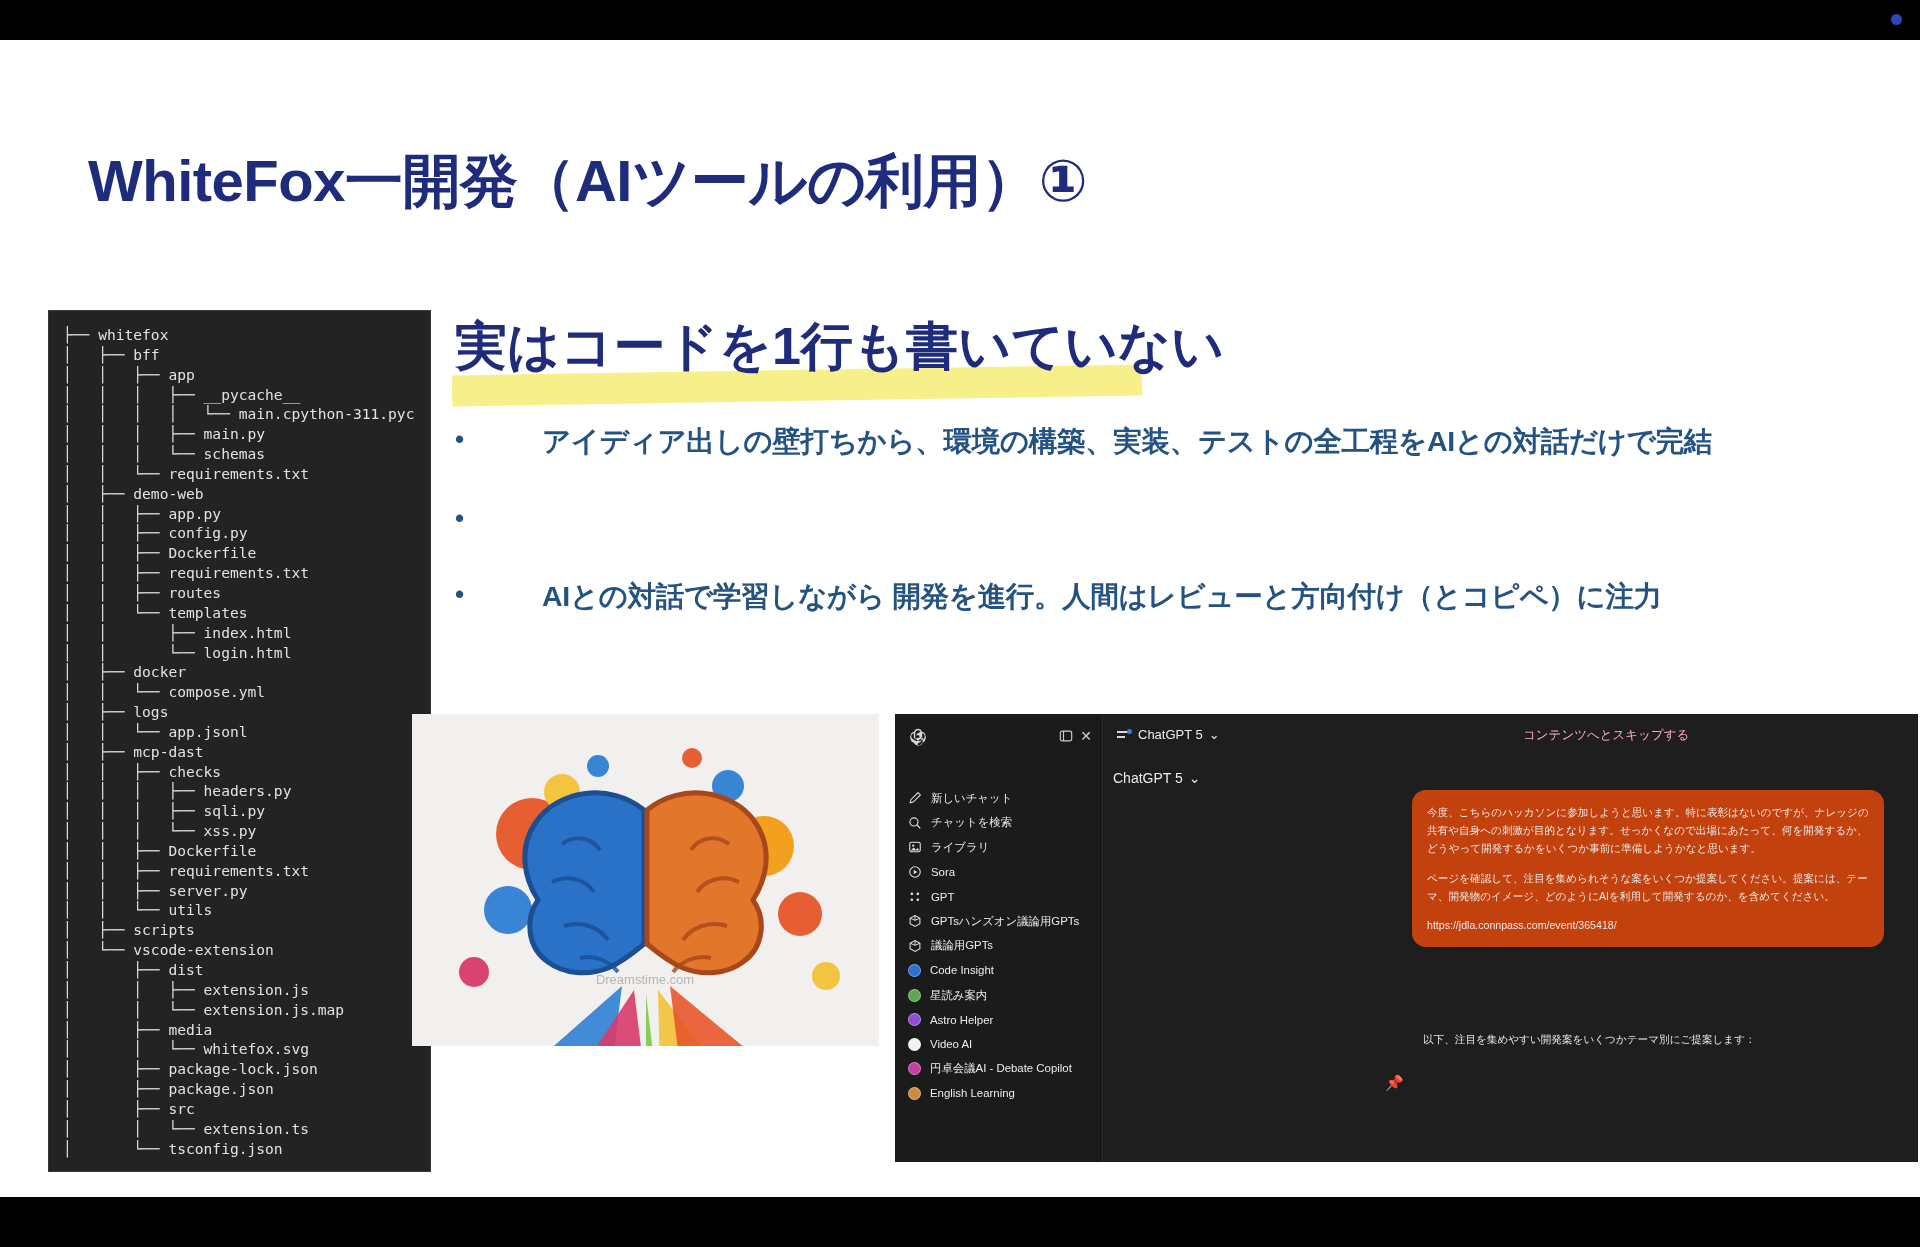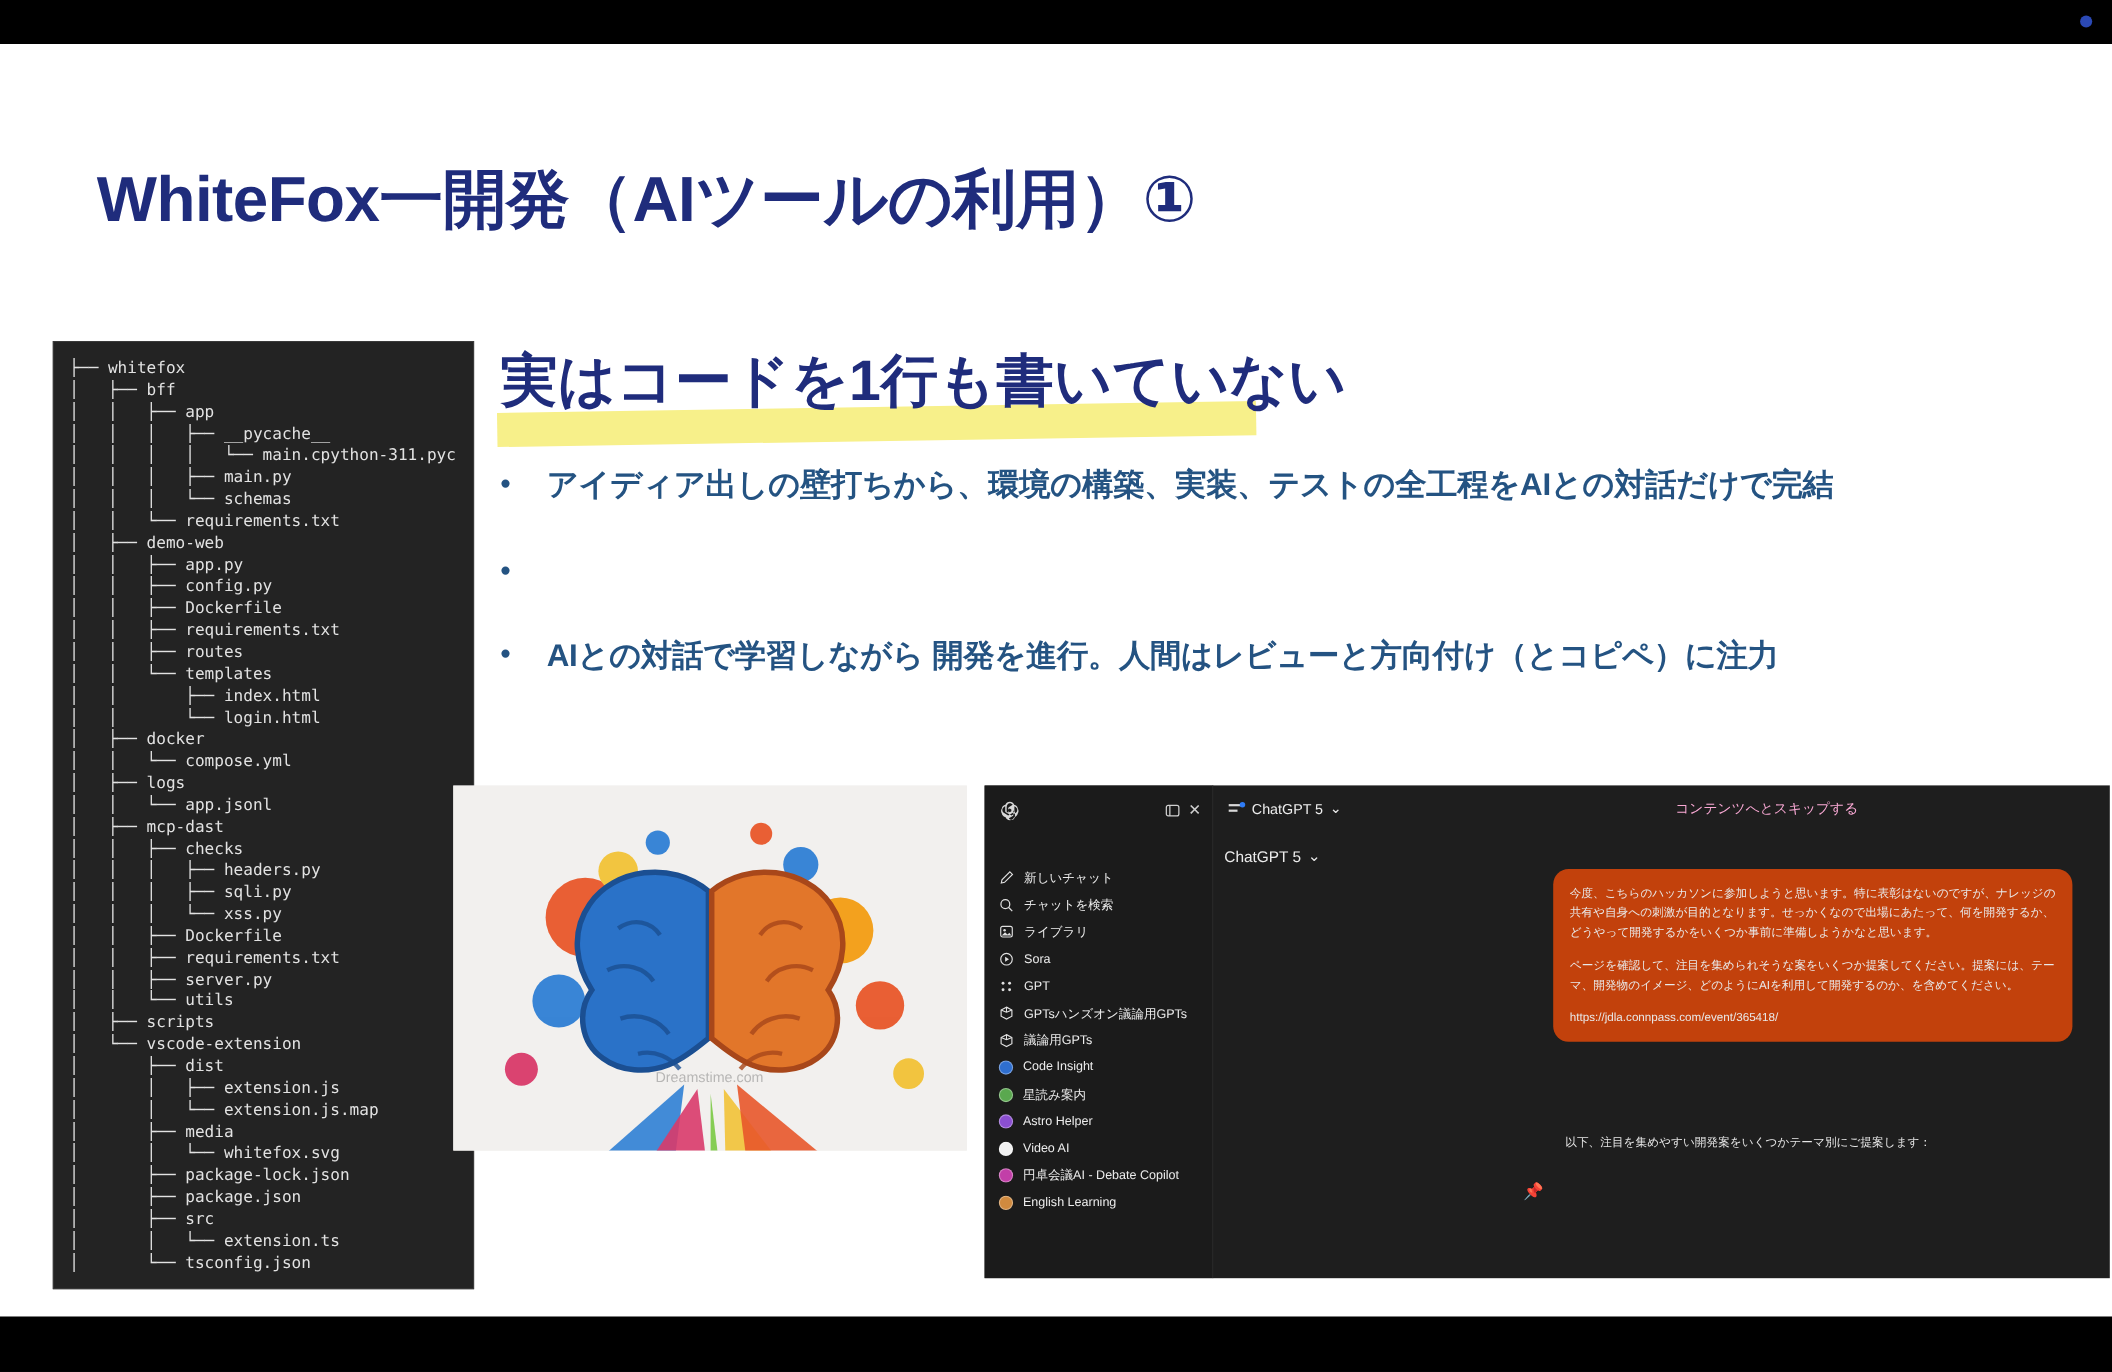--- a/index.html
+++ b/index.html
@@ -60,21 +60,21 @@
 
   
   .bullets { position:absolute; left:455px; top:385px; width:1430px; }
   .bullet-row {
     display:flex; align-items:flex-start;
     color:#245382; font-size:28.5px; font-weight:700;
     letter-spacing:-0.3px; margin-bottom:46px;
     font-family:"Liberation Sans","DejaVu Sans",sans-serif;
   }
   .bullet-dot { width:42px; flex:0 0 42px; text-align:left; font-size:26px; line-height:1.15; }
-  .bullet-text { line-height:1.15; white-space:nowrap; }
+  .bullet-text { line-height:1.15; white-space:nowrap;margin-left:45px; }
 
   
   .brain-card {
     position:absolute; left:412px; top:674px;
     width:467px; height:332px;
     background:#f2f0ee; overflow:hidden;
   }
 
   
   .gpt-shot {

